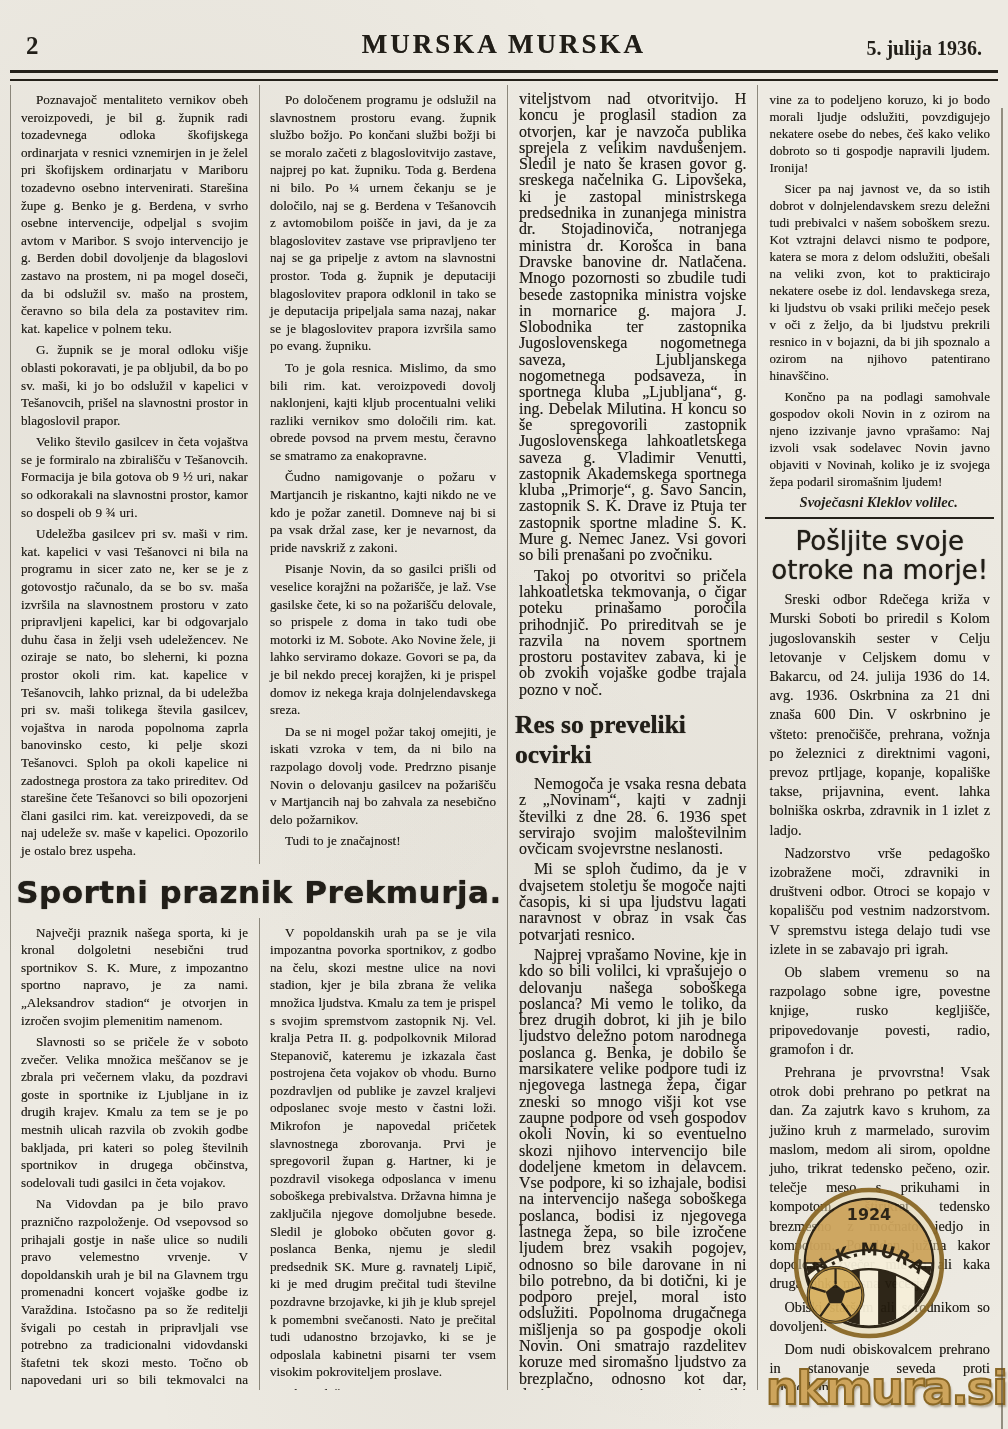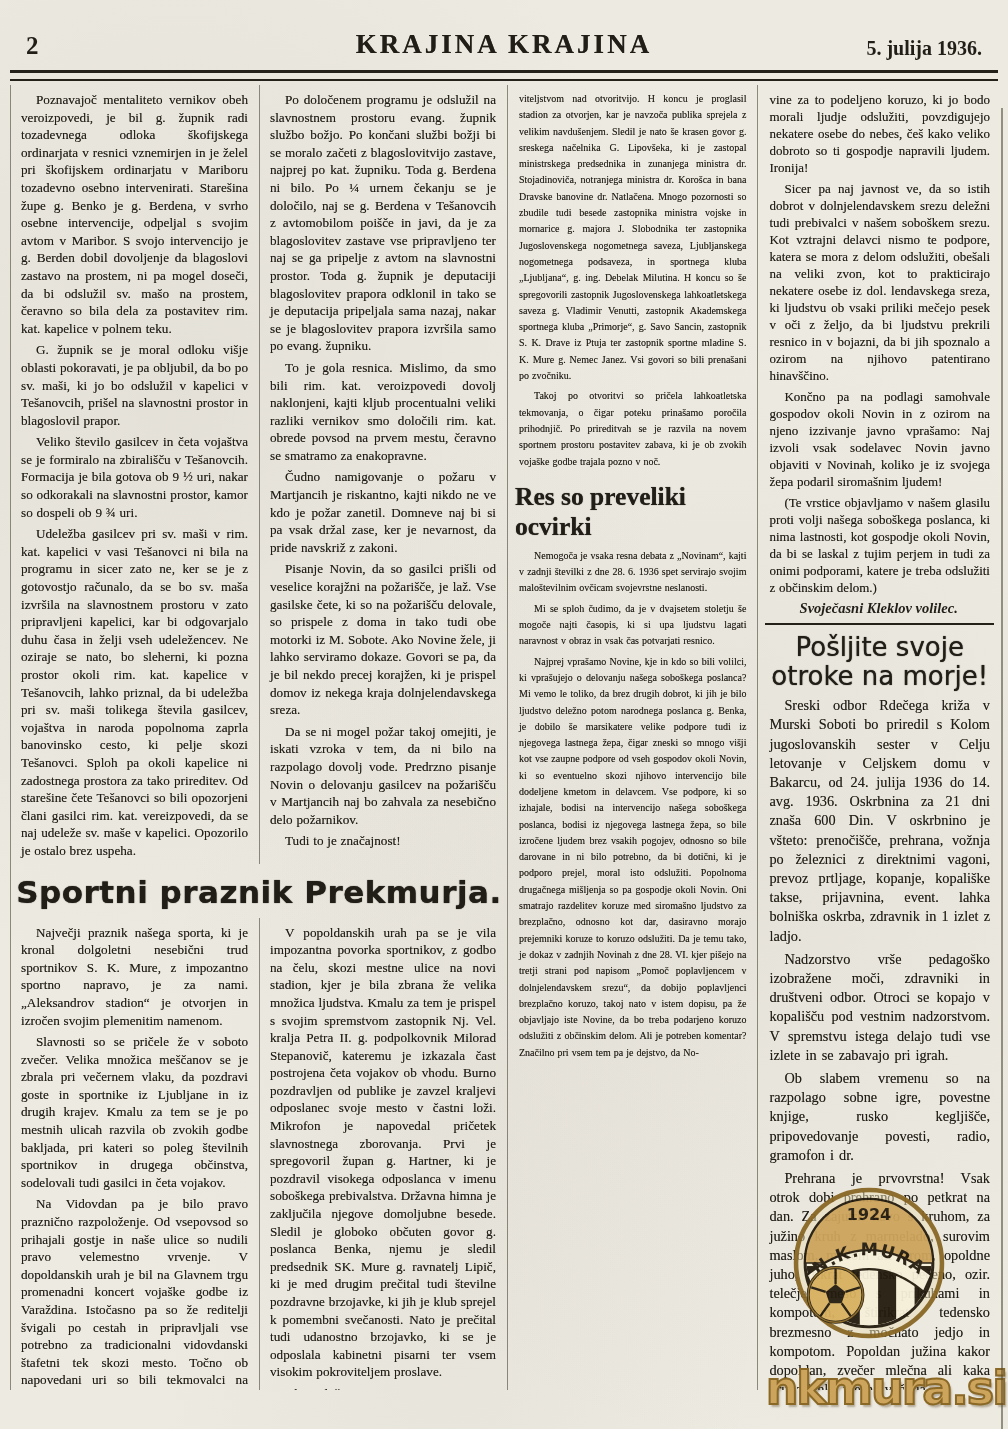--- a/index.html
+++ b/index.html
@@ -48,21 +48,21 @@
   .pcol+.pcol{border-left:1px solid rgba(60,55,40,.55);}
   .col3{width:256px;border-left:1px solid rgba(60,55,40,.55);padding:2px 7px 0 7px;}
   .col4{width:246px;border-left:1px solid rgba(60,55,40,.55);padding:2px 4px 0 7px;position:relative;}
   .para{
     margin:4px;text-indent:15px;text-align:justify;
     font-size:13.2px;line-height:17.6px;
     text-shadow:0 0 .5px rgba(40,35,25,.55);
     word-spacing:.5px;
   }
   .noindent{text-indent:0;}
-  .col3 .para{font-size:10px;line-height:16.3px;}
+  .col3 .para{font-size:16px;line-height:16.3px;}
   .col4 .para{font-size:13px;line-height:17px;}
   .col4 .big .para{font-size:14.3px;line-height:19.2px;word-spacing:1.5px;}
   
   .sport-headline{
     margin:10px 0 8px 0;text-align:center;
     font-family:"DejaVu Sans","Liberation Sans",sans-serif;
     font-weight:bold;font-size:31px;letter-spacing:.5px;
     text-shadow:0 0 1px rgba(20,16,8,.9);
   }
   .ocvirki-headline{
@@ -92,21 +92,21 @@
     text-shadow:2px 3px 2px rgba(75,55,15,.35);
   }
 </style>
 </head>
 <body>
 
 <div class="page">
 
   <header class="masthead">
     <span class="page-num">2</span>
-    <h1 class="paper-title">KRAJINA KRAJINA</h1>
+    <h1 class="paper-title">MURSKA MURSKA</h1>
     <span class="issue-date">5. julija 1936.</span>
   </header>
   <div class="head-rule"></div>
 
   <main class="content">
 
     <section class="left-half">
       <div class="pair">
         <div class="pcol">
           <p class="para">Poznavajoč mentaliteto vernikov obeh veroizpovedi, je bil g. župnik radi tozadevnega odloka škofijskega ordinarjata v resnici vznemirjen in je želel pri škofijskem ordinarjatu v Mariboru tozadevno osebno intervenirati. Starešina župe g. Benko je g. Berdena, v svrho osebne intervencije, odpeljal s svojim avtom v Maribor. S svojo intervencijo je g. Berden dobil dovoljenje da blagoslovi zastavo na prostem, ni pa mogel doseči, da bi odslužil sv. mašo na prostem, čeravno so bila dela za postavitev rim. kat. kapelice v polnem teku.</p>
@@ -147,21 +147,20 @@
 
       <p class="para">Nemogoča je vsaka resna debata z „Novinam“, kajti v zadnji številki z dne 28. 6. 1936 spet servirajo svojim maloštevilnim ovčicam svojevrstne neslanosti.</p>
       <p class="para">Mi se sploh čudimo, da je v dvajsetem stoletju še mogoče najti časopis, ki si upa ljudstvu lagati naravnost v obraz in vsak čas potvarjati resnico.</p>
       <p class="para">Najprej vprašamo Novine, kje in kdo so bili volilci, ki vprašujejo o delovanju našega soboškega poslanca? Mi vemo le toliko, da brez drugih dobrot, ki jih je bilo ljudstvo deležno potom narodnega poslanca g. Benka, je dobilo še marsikatere velike podpore tudi iz njegovega lastnega žepa, čigar zneski so mnogo višji kot vse zaupne podpore od vseh gospodov okoli Novin, ki so eventuelno skozi njihovo intervencijo bile dodeljene kmetom in delavcem. Vse podpore, ki so izhajale, bodisi na intervencijo našega soboškega poslanca, bodisi iz njegovega lastnega žepa, so bile izročene ljudem brez vsakih pogojev, odnosno so bile darovane in ni bilo potrebno, da bi dotični, ki je podporo prejel, moral isto odslužiti. Popolnoma drugačnega mišljenja so pa gospodje okoli Novin. Oni smatrajo razdelitev koruze med siromašno ljudstvo za brezplačno, odnosno kot dar, dasiravno morajo prejemniki koruze to koruzo odslužiti. Da je temu tako, je dokaz v zadnjih Novinah z dne 28. VI. kjer pišejo na tretji strani pod napisom „Pomoč poplavljencem v dolnjelendavskem srezu“, da dobijo poplavljenci brezplačno koruzo, takoj nato v istem dopisu, pa že objavljajo iste Novine, da bo treba podarjeno koruzo odslužiti z občinskim delom. Ali je potreben komentar? Značilno pri vsem tem pa je dejstvo, da No-</p>
     </section>
 
     <section class="col col4">
       <p class="para noindent">vine za to podeljeno koruzo, ki jo bodo morali ljudje odslužiti, povzdigujejo nekatere osebe do nebes, češ kako veliko dobroto so ti gospodje napravili ljudem. Ironija!</p>
       <p class="para">Sicer pa naj javnost ve, da so istih dobrot v dolnjelendavskem srezu deležni tudi prebivalci v našem soboškem srezu. Kot vztrajni delavci nismo te podpore, katera se mora z delom odslužiti, obešali na veliki zvon, kot to prakticirajo nekatere osebe iz dol. lendavskega sreza, ki ljudstvu ob vsaki priliki mečejo pesek v oči z željo, da bi ljudstvu prekrili resnico in v bojazni, da bi jih spoznalo a ozirom na njihovo patentirano hinavščino.</p>
       <p class="para">Končno pa na podlagi samohvale gospodov okoli Novin in z ozirom na njeno izzivanje javno vprašamo: Naj izvoli vsak sodelavec Novin javno objaviti v Novinah, koliko je iz svojega žepa podaril siromašnim ljudem!</p>
-      <p class="para">(Te vrstice objavljamo v našem glasilu proti volji našega soboškega poslanca, ki nima lastnosti, kot gospodje okoli Novin, da bi se laskal z tujim perjem in tudi za onimi podporami, katere je treba odslužiti z občinskim delom.)</p>
       <p class="signature">Svoječasni Kleklov volilec.</p>
 
       <hr class="col4-divider">
 
       <h3 class="morje-headline">Pošljite svoje otroke na morje!</h3>
 
       <div class="big">
         <p class="para">Sreski odbor Rdečega križa v Murski Soboti bo priredil s Kolom jugoslovanskih sester v Celju letovanje v Celjskem domu v Bakarcu, od 24. julija 1936 do 14. avg. 1936. Oskrbnina za 21 dni znaša 600 Din. V oskrbnino je všteto: prenočišče, prehrana, vožnja po železnici z direktnimi vagoni, prevoz prtljage, kopanje, kopališke takse, prijavnina, event. lahka bolniška oskrba, zdravnik in 1 izlet z ladjo.</p>
         <p class="para">Nadzorstvo vrše pedagoško izobražene moči, zdravniki in društveni odbor. Otroci se kopajo v kopališču pod vestnim nadzorstvom. V spremstvu istega delajo tudi vse izlete in se zabavajo pri igrah.</p>
         <p class="para">Ob slabem vremenu so na razpolago sobne igre, povestne knjige, rusko kegljišče, pripovedovanje povesti, radio, gramofon i dr.</p>

